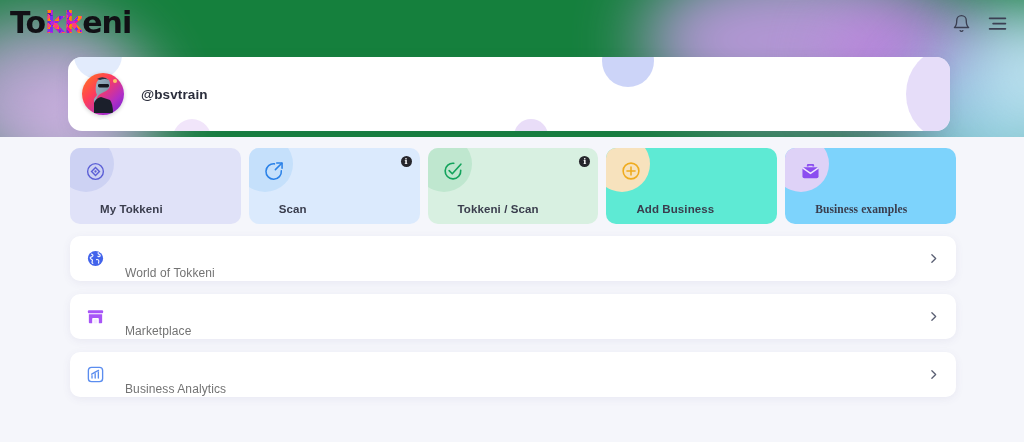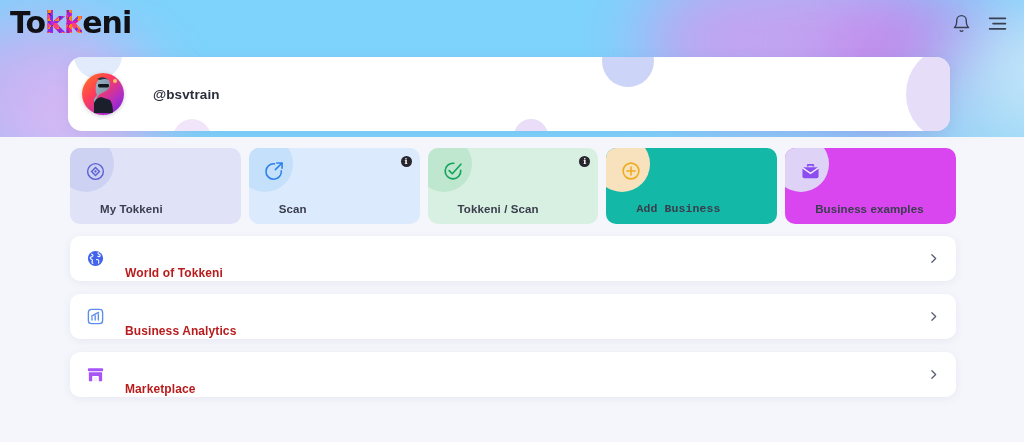--- a/index.html
+++ b/index.html
@@ -16,21 +16,21 @@
     color: #2d3142;
     -webkit-font-smoothing: antialiased;
   }
 
   
   .banner {
     position: relative;
     width: 1024px;
     height: 137px;
     overflow: hidden;
-    background: #7dd3fc;
+    background: #15803d;
   }
   .blob {
     position: absolute;
     border-radius: 50%;
     filter: blur(34px);
     pointer-events: none;
   }
   .blob-left {
     width: 210px; height: 160px;
     left: -70px; top: 18px;
@@ -135,21 +135,21 @@
     z-index: 2;
     width: 42px; height: 42px;
     border-radius: 50%;
     overflow: hidden;
     flex: 0 0 auto;
     box-shadow: 0 1px 4px rgba(0,0,0,.2);
   }
   .username {
     position: relative;
     z-index: 2;
-    margin-left: 29px;
+    margin-left: 17px;
     font-size: 13.5px;
     font-weight: 600;
     color: #2b2e3c;
     letter-spacing: .1px;
   }
 
   
   .quick-row {
     display: flex;
     gap: 8px;
@@ -200,23 +200,23 @@
     font-family: "DejaVu Serif", serif;
     cursor: pointer;
   }
 
   .c-purple  { background: #e0e2f8; }
   .c-purple .icon-badge { background: #cdd2f3; }
   .c-blue    { background: #dbeafd; }
   .c-blue .icon-badge { background: #c5e0fb; }
   .c-green   { background: #d8f0e1; }
   .c-green .icon-badge { background: #bfe7cf; }
-  .c-cream   { background: #14b8a6; font-family: Liberation Mono, monospace; }
+  .c-cream   { background: #5eead4; }
   .c-cream .icon-badge { background: #f7e2bd; }
-  .c-lilac   { background: #d946ef; }
+  .c-lilac   { background: #7dd3fc; font-family: Liberation Serif, serif; }
   .c-lilac .icon-badge { background: #ded2f7; }
 
   
   .list {
     padding: 12px 68px 0 70px;
     display: flex;
     flex-direction: column;
     gap: 13px;
   }
   .row {
@@ -230,22 +230,22 @@
     cursor: pointer;
   }
   .row-icon {
     width: 22px; height: 22px;
     display: flex; align-items: center; justify-content: center;
     flex: 0 0 auto;
   }
   .row-label {
     margin-left: 19px;
     font-size: 12px;
-    font-weight: 700;
-    color: #b91c1c;
+    font-weight: 400;
+    color: #737373;
     flex: 1 1 auto;
     letter-spacing: .1px;
     margin-top: 28px;
   }
   .chev { flex: 0 0 auto; display: flex; align-items: center; }
 </style>
 </head>
 <body>
 
 <div class="banner">
@@ -383,45 +383,45 @@
     <span class="row-label">World of Tokkeni</span>
     <span class="chev">
       <svg width="13" height="13" viewBox="0 0 24 24" fill="none" stroke="#5a5f73" stroke-width="2.4" stroke-linecap="round" stroke-linejoin="round">
         <polyline points="9 5 16 12 9 19"></polyline>
       </svg>
     </span>
   </div>
 
   <div class="row">
     <span class="row-icon">
+      <svg width="19" height="19" viewBox="0 0 24 24" fill="#a855f7">
+        <rect x="2.4" y="4.2" width="19.2" height="3.6" rx="1.1"></rect>
+        <path d="M3.6 9h16.8v10.6a1 1 0 0 1-1 1h-3.2v-5.6a1 1 0 0 0-1-1H8.8a1 1 0 0 0-1 1v5.6H4.6a1 1 0 0 1-1-1z"></path>
+        <rect x="9.6" y="15.6" width="4.8" height="5" fill="#f5ecff"></rect>
+      </svg>
+    </span>
+    <span class="row-label">Marketplace</span>
+    <span class="chev">
+      <svg width="13" height="13" viewBox="0 0 24 24" fill="none" stroke="#5a5f73" stroke-width="2.4" stroke-linecap="round" stroke-linejoin="round">
+        <polyline points="9 5 16 12 9 19"></polyline>
+      </svg>
+    </span>
+  </div>
+
+  <div class="row">
+    <span class="row-icon">
       <svg width="19" height="19" viewBox="0 0 24 24" fill="none" stroke="#5b8def" stroke-width="1.7" stroke-linecap="round" stroke-linejoin="round">
         <rect x="3" y="3" width="18" height="18" rx="4"></rect>
         <line x1="7.6" y1="16.4" x2="7.6" y2="13.6"></line>
         <line x1="11.6" y1="16.4" x2="11.6" y2="11"></line>
         <line x1="15.6" y1="16.4" x2="15.6" y2="8.6"></line>
         <polyline points="7.2 11.6 11.6 9 15.8 6.8"></polyline>
       </svg>
     </span>
     <span class="row-label">Business Analytics</span>
     <span class="chev">
       <svg width="13" height="13" viewBox="0 0 24 24" fill="none" stroke="#5a5f73" stroke-width="2.4" stroke-linecap="round" stroke-linejoin="round">
         <polyline points="9 5 16 12 9 19"></polyline>
       </svg>
     </span>
   </div>
 
-  <div class="row">
-    <span class="row-icon">
-      <svg width="19" height="19" viewBox="0 0 24 24" fill="#a855f7">
-        <rect x="2.4" y="4.2" width="19.2" height="3.6" rx="1.1"></rect>
-        <path d="M3.6 9h16.8v10.6a1 1 0 0 1-1 1h-3.2v-5.6a1 1 0 0 0-1-1H8.8a1 1 0 0 0-1 1v5.6H4.6a1 1 0 0 1-1-1z"></path>
-        <rect x="9.6" y="15.6" width="4.8" height="5" fill="#f5ecff"></rect>
-      </svg>
-    </span>
-    <span class="row-label">Marketplace</span>
-    <span class="chev">
-      <svg width="13" height="13" viewBox="0 0 24 24" fill="none" stroke="#5a5f73" stroke-width="2.4" stroke-linecap="round" stroke-linejoin="round">
-        <polyline points="9 5 16 12 9 19"></polyline>
-      </svg>
-    </span>
-  </div>
-
 </div>
 
 </body></html>

